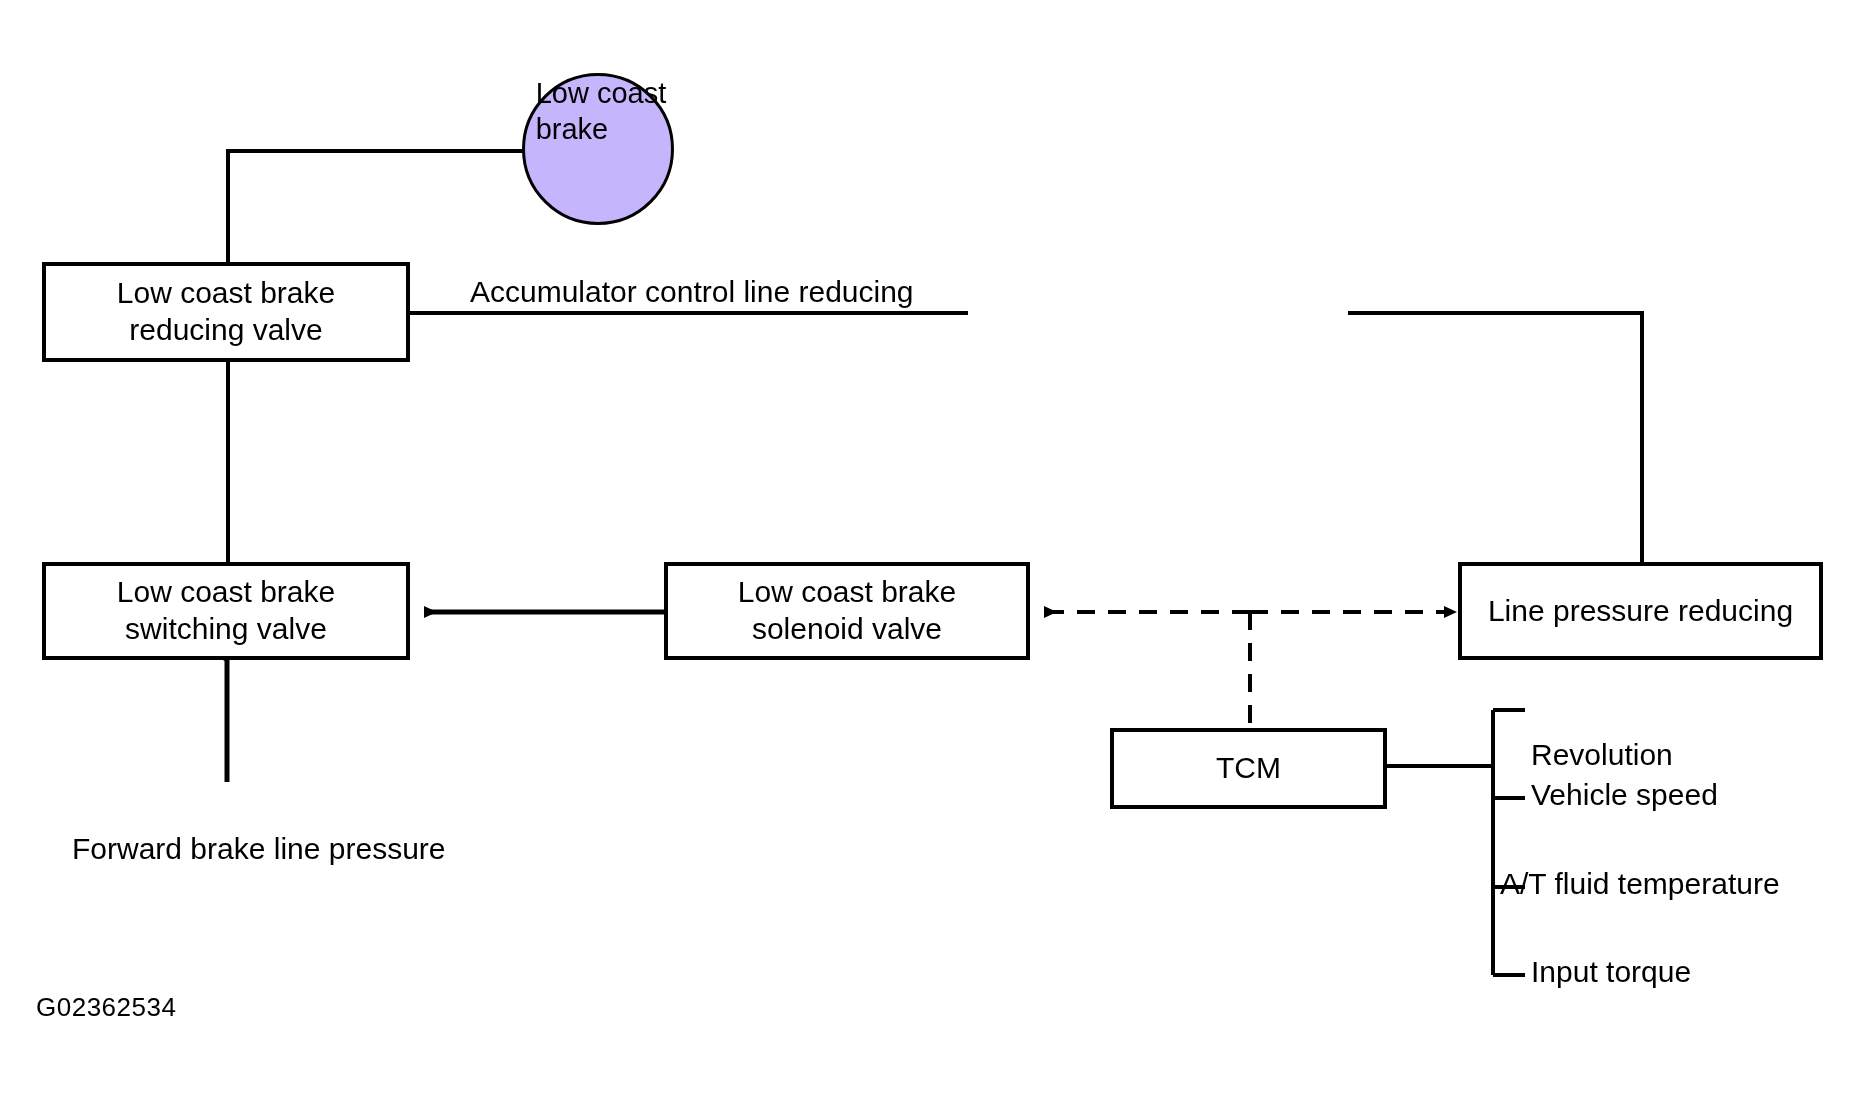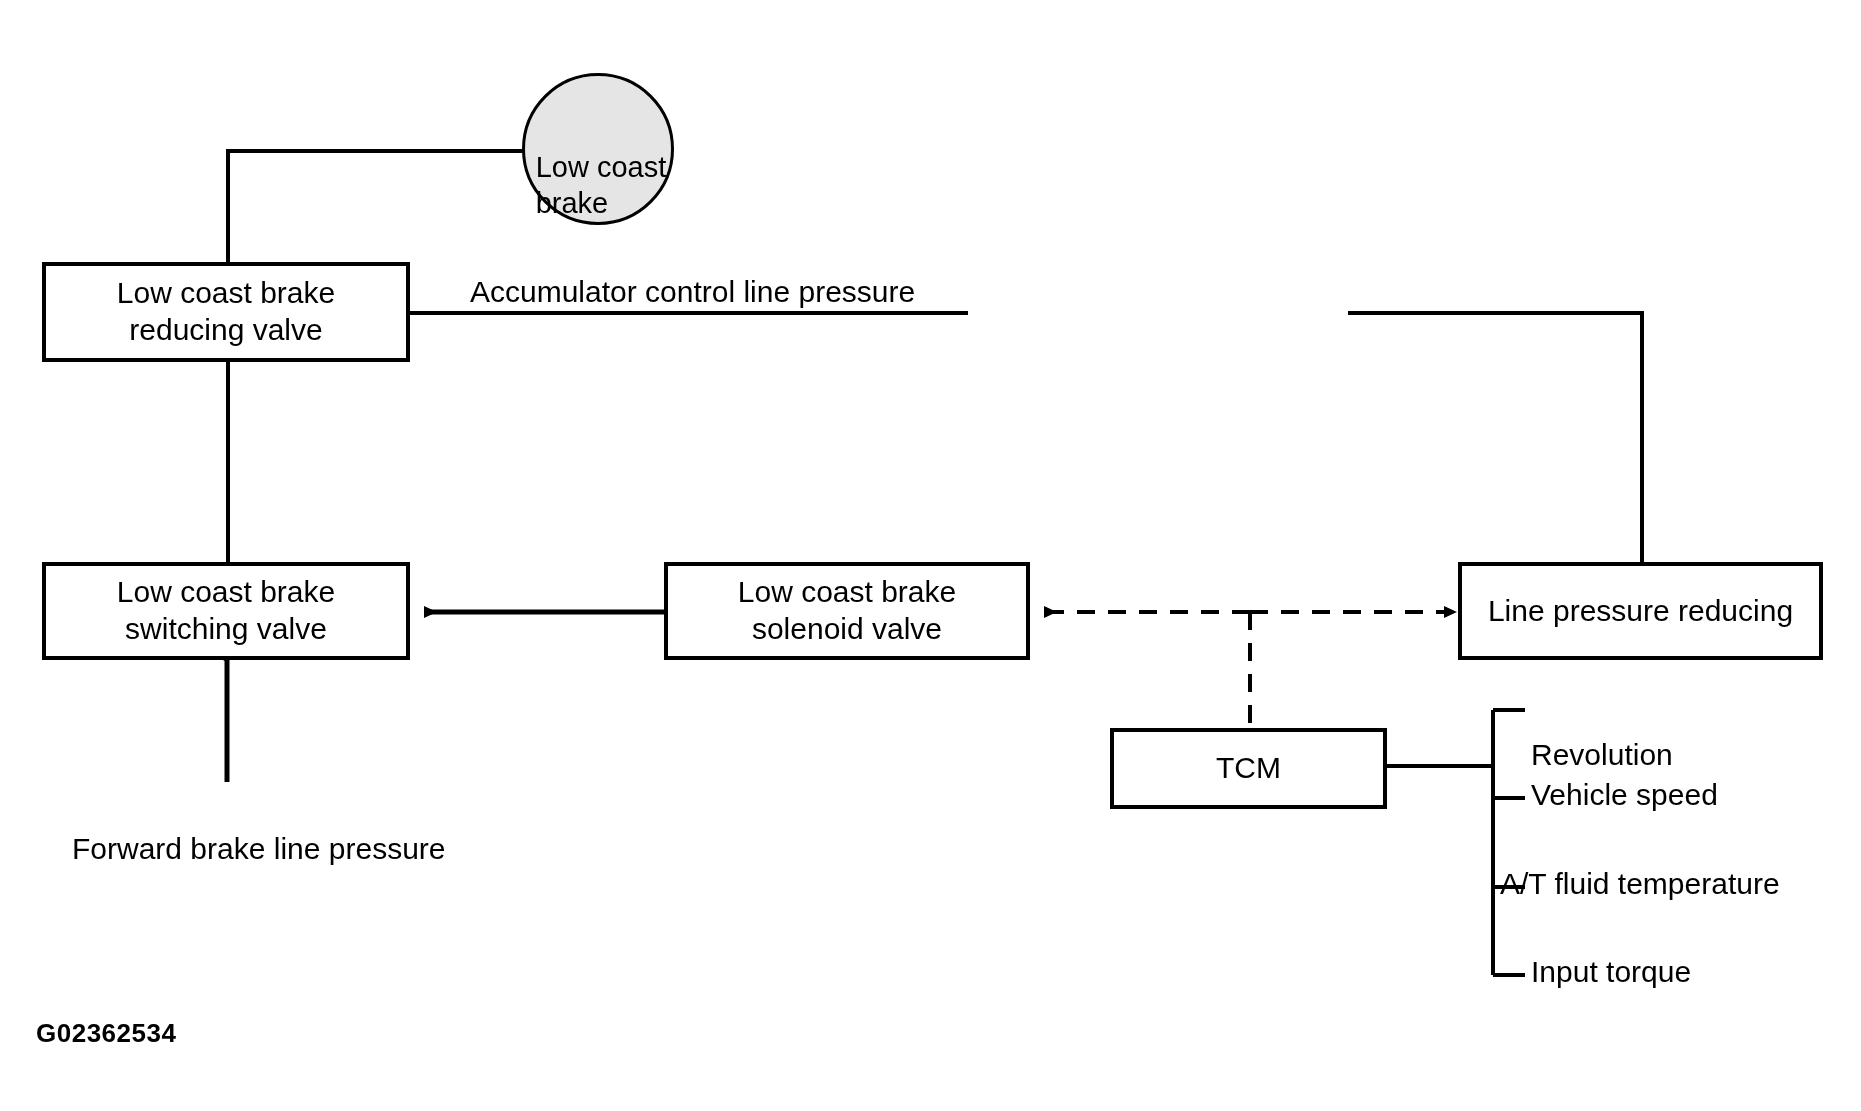--- a/index.html
+++ b/index.html
@@ -25,23 +25,23 @@
     font-size:30px;
     color:#000;
     z-index:3;
   }
   .node span{display:block;white-space:pre-line;}
   .circle-node{
     position:absolute;
     box-sizing:border-box;
     border:3px solid #000;
     border-radius:50%;
-    background:#e5e5e5;
+    background:#c4b5fd;
     display:flex;
-    align-items:flex-end;
+    align-items:flex-start;
     justify-content:center;
     z-index:3;
   }
   .circle-node span{
     display:block;
     font-size:29px;
     line-height:1.24;
     text-align:left;
     white-space:pre-line;
     padding-left:6px;
@@ -149,27 +149,27 @@
   </div>
 
   <div class="node" style="left:1458px;top:562px;width:365px;height:98px;">
     <span>Line pressure reducing</span>
   </div>
 
   <div class="node" style="left:1110px;top:728px;width:277px;height:81px;">
     <span>TCM</span>
   </div>
 
-  <div class="flabel" style="left:470px;top:275px;">Accumulator control line pressure</div>
+  <div class="flabel" style="left:470px;top:275px;">Accumulator control line reducing</div>
 
   <div class="flabel" style="left:32px;top:832px;margin-left:40px;">Forward brake line pressure</div>
 
   <div class="sig" style="left:1531px;top:690px;margin-top:48px;">Revolution</div>
 
   <div class="sig" style="left:1531px;top:778px;">Vehicle speed</div>
 
   <div class="sig" style="left:1500px;top:867px;">A/T fluid temperature</div>
 
   <div class="sig" style="left:1531px;top:955px;">Input torque</div>
 
-  <div class="watermark" style="left:36px;top:1018px;font-weight:bold;">G02362534</div>
+  <div class="watermark" style="left:36px;top:992px;">G02362534</div>
 
 </div>
 
 </body></html>

